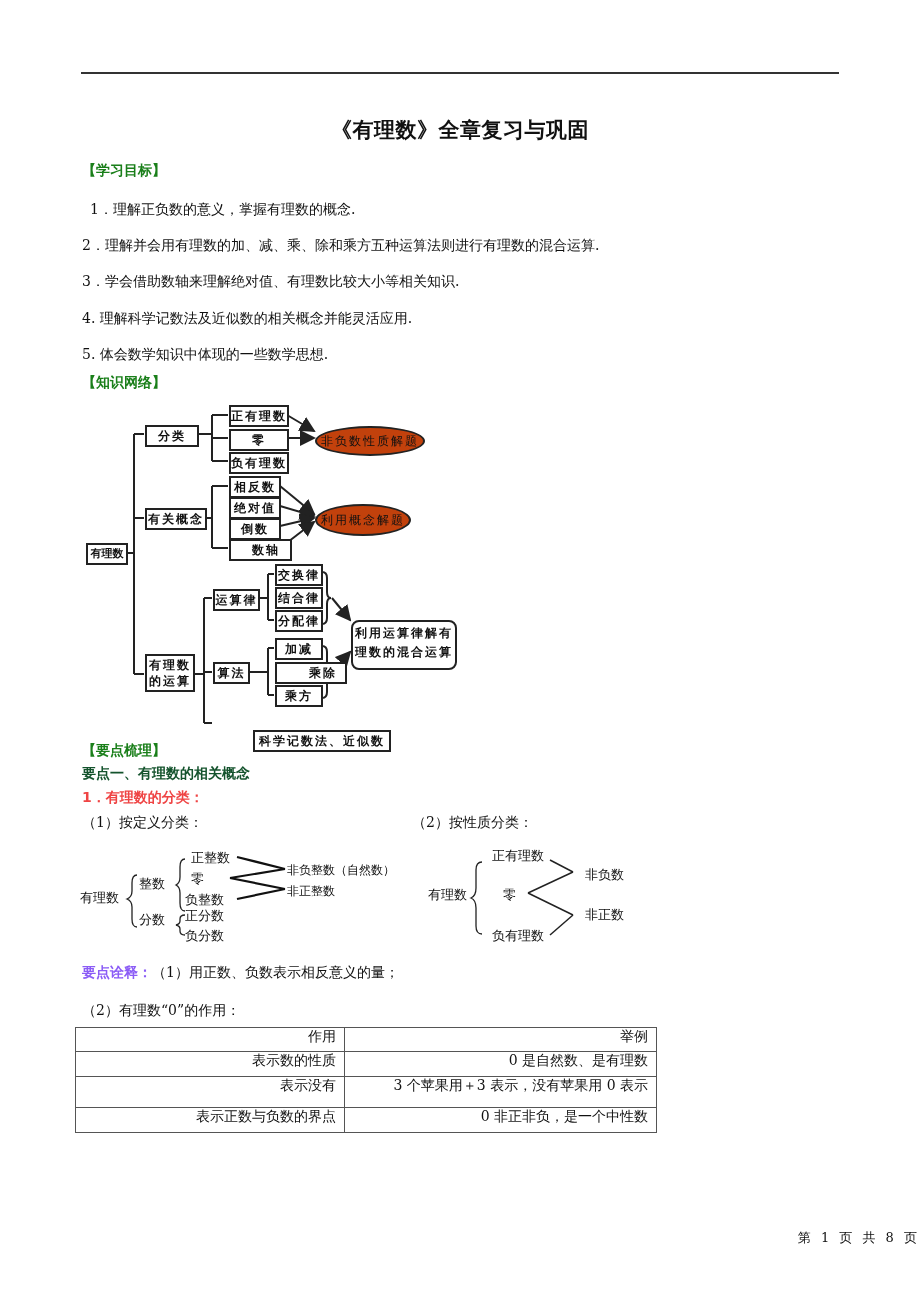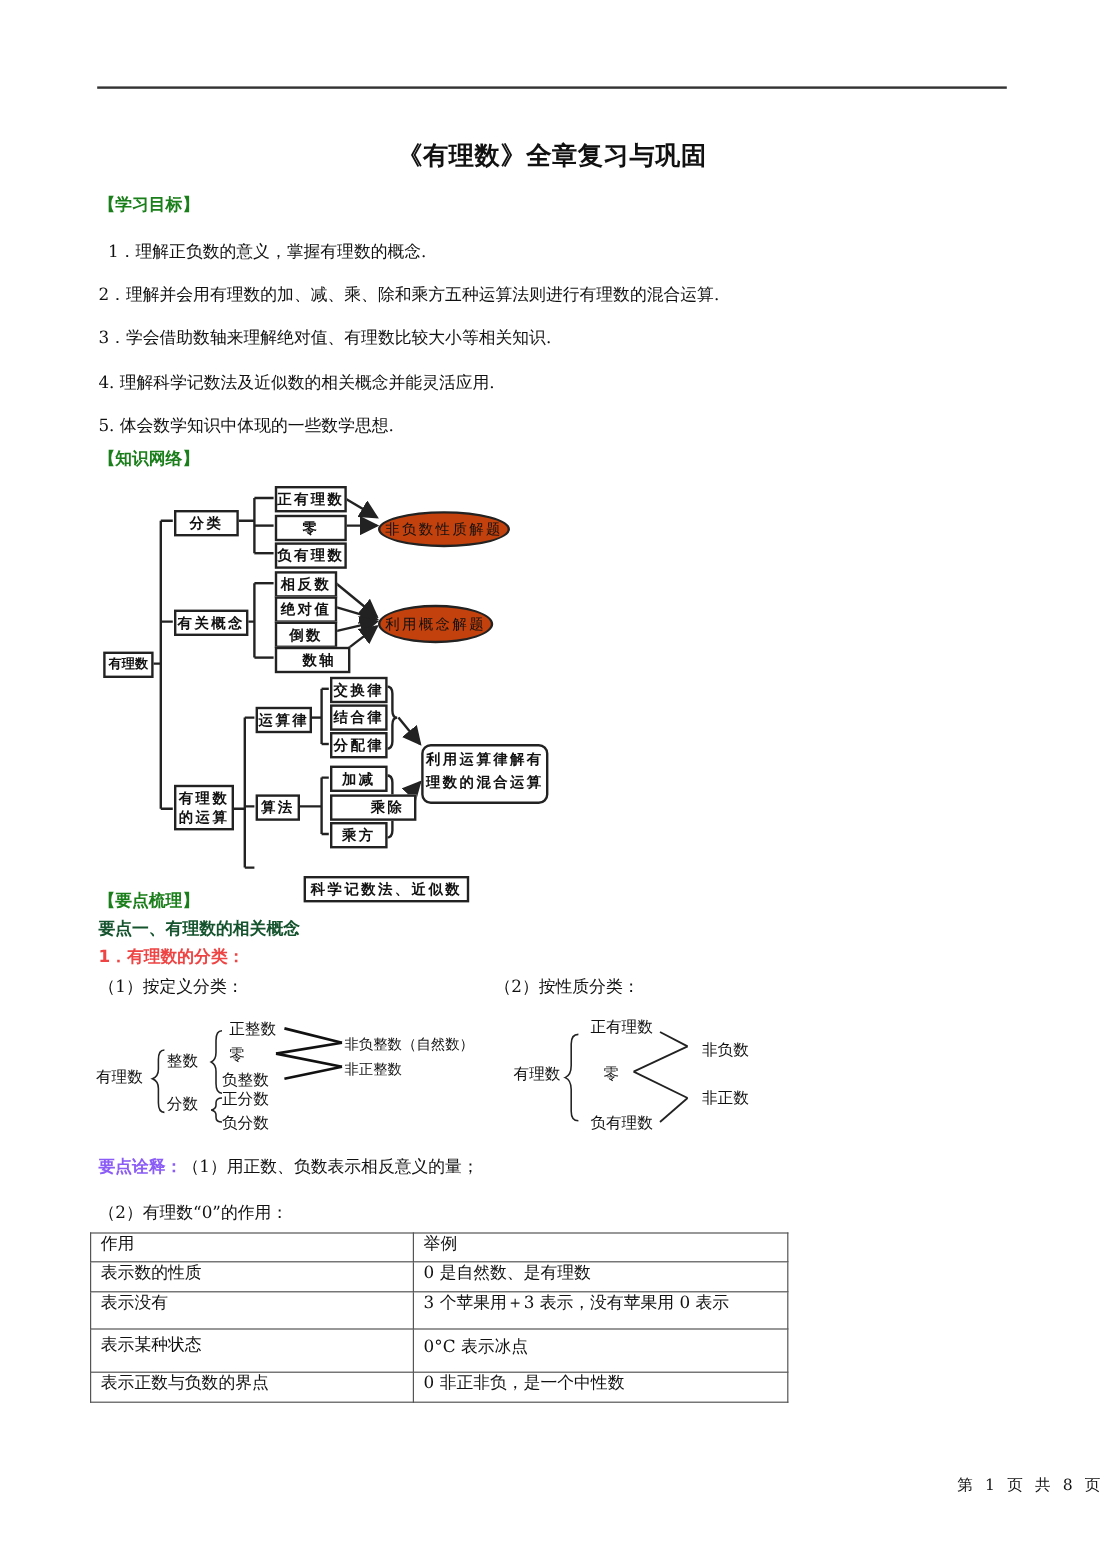--- a/index.html
+++ b/index.html
@@ -20,21 +20,21 @@
   .box { position: absolute; border: 2px solid #222; background: #fff; font-size: 12px; font-weight: bold;
          text-align: center; line-height: 18px; letter-spacing: 2px; font-family: "DejaVu Serif", serif; white-space: nowrap; }
   .ellipse { position: absolute; border: 2px solid #222; border-radius: 50%; font-size: 12px; font-weight: normal;
              text-align: center; letter-spacing: 2px; background: #c2410c; white-space: nowrap; }
   .rbox { position: absolute; border: 2px solid #222; border-radius: 8px; font-size: 12px; font-weight: bold;
           text-align: center; letter-spacing: 2px; background: #fff; line-height: 19px; padding-top: 6px; }
   svg.lines { position: absolute; left: 0; top: 0; }
 
   .cls-text { position: absolute; font-size: 13px; font-family: "DejaVu Sans", sans-serif; white-space: nowrap; }
 
-  table.zero { position: absolute; left: 75px; top: 1027px; width: 582px; border-collapse: collapse; font-size: 14px; }
+  table.zero { position: absolute; left: 75px; top: 1027px; width: 582px; border-collapse: collapse; font-size: 14px; text-align: right; }
   table.zero td { border: 1px solid #555; padding: 0 8px; vertical-align: top; }
   .footer { left: 0; width: 920px; top: 1229px; text-align: right; font-size: 13px; letter-spacing: 3px; }
 </style>
 </head>
 <body>
 
 <div class="abs hr-top"></div>
 <div class="abs title">《有理数》全章复习与巩固</div>
 
 <div class="abs sec-green" style="left:82px;top:162px;">【学习目标】</div>
@@ -196,24 +196,20 @@
     <td>举例</td>
   </tr>
   <tr style="height:25px;">
     <td>表示数的性质</td>
     <td>0 是自然数、是有理数</td>
   </tr>
   <tr style="height:31px;">
     <td>表示没有</td>
     <td>3 个苹果用＋3 表示，没有苹果用 0 表示</td>
   </tr>
-  <tr style="height:36px;">
-    <td style="padding-top:4px;">表示某种状态</td>
-    <td style="padding-top:6px;">0°C 表示冰点</td>
-  </tr>
   <tr style="height:25px;">
     <td>表示正数与负数的界点</td>
     <td>0 非正非负，是一个中性数</td>
   </tr>
 </tbody>
   </table>
 
 <div class="abs footer">第 1 页 共 8 页</div>
 
 </body></html>

